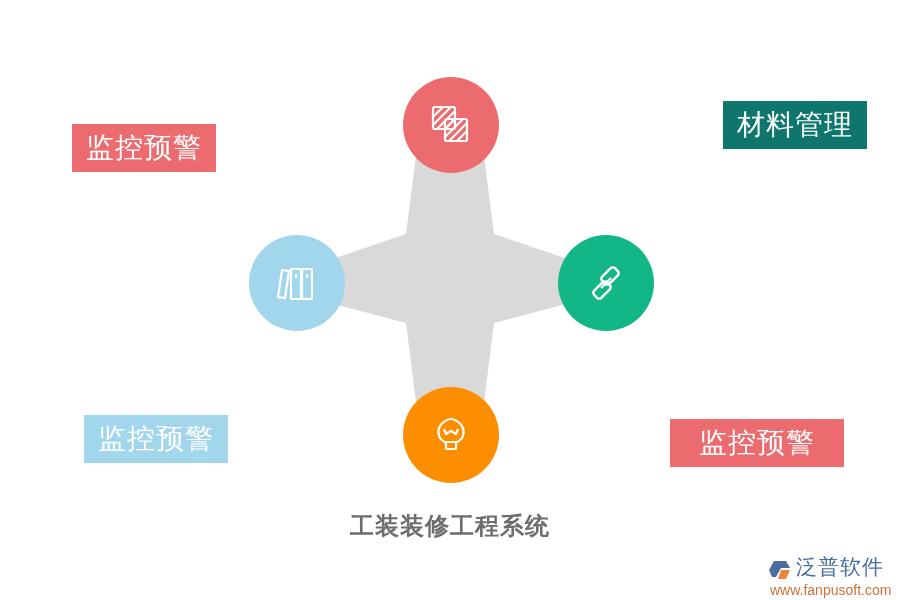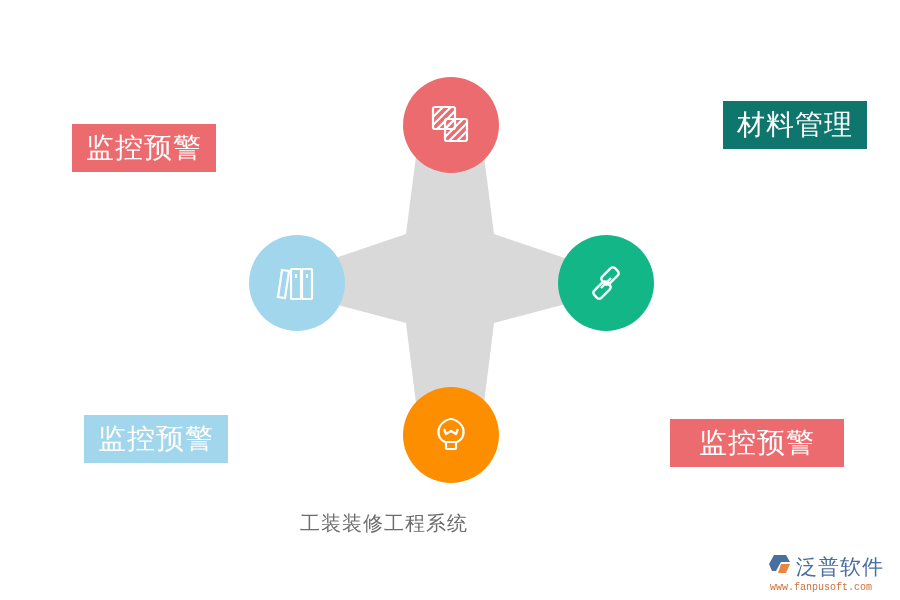--- a/index.html
+++ b/index.html
@@ -13,30 +13,30 @@
       position: absolute; width: 96px; height: 96px; border-radius: 50%;
       display: flex; align-items: center; justify-content: center;
     }
     .node svg { width: 44px; height: 44px; }
     .label {
       position: absolute; color: #ffffff; font-size: 28px; line-height: 1;
       display: flex; align-items: center; justify-content: center;
       letter-spacing: 1px;
     }
     .title {
-      position: absolute; left: 300px; top: 510px; width: 300px; text-align: left;
+      position: absolute; left: 300px; top: 510px; width: 300px; text-align: center;
       font-family: "DejaVu Serif", "Liberation Serif", serif;
-      font-size: 20px; font-weight: normal; color: #6d6d6d; letter-spacing: 1px;
+      font-size: 24px; font-weight: bold; color: #6d6d6d; letter-spacing: 1px;
     }
     .logo { position: absolute; left: 768px; top: 553px; width: 128px; height: 44px; }
-    .logo-row { display: flex; align-items: flex-start; }
+    .logo-row { display: flex; align-items: flex-end; }
     .logo-name { font-size: 21px; color: #4a6f9e; margin-left: 4px; letter-spacing: 1px; }
     .logo-url {
-      font-family: Liberation Mono, monospace;
-      font-size: 10px; color: #d0703a; margin-top: 1px; margin-left: 2px;
+      font-family: Liberation Sans, sans-serif;
+      font-size: 14px; color: #d0703a; margin-top: 1px; margin-left: 2px;
     }
   </style>
 </head>
 <body>
 
 <svg class="star" viewBox="0 0 900 600">
   <polygon fill="#d9d9d9" points="420,125 480,125 494,234 600,270 600,295 494,323 480,435 420,435 406,323 300,295 300,270 406,234"></polygon>
 </svg>
 
 <div class="node" style="left:403px; top:77px; background:#ec6b6e;">

